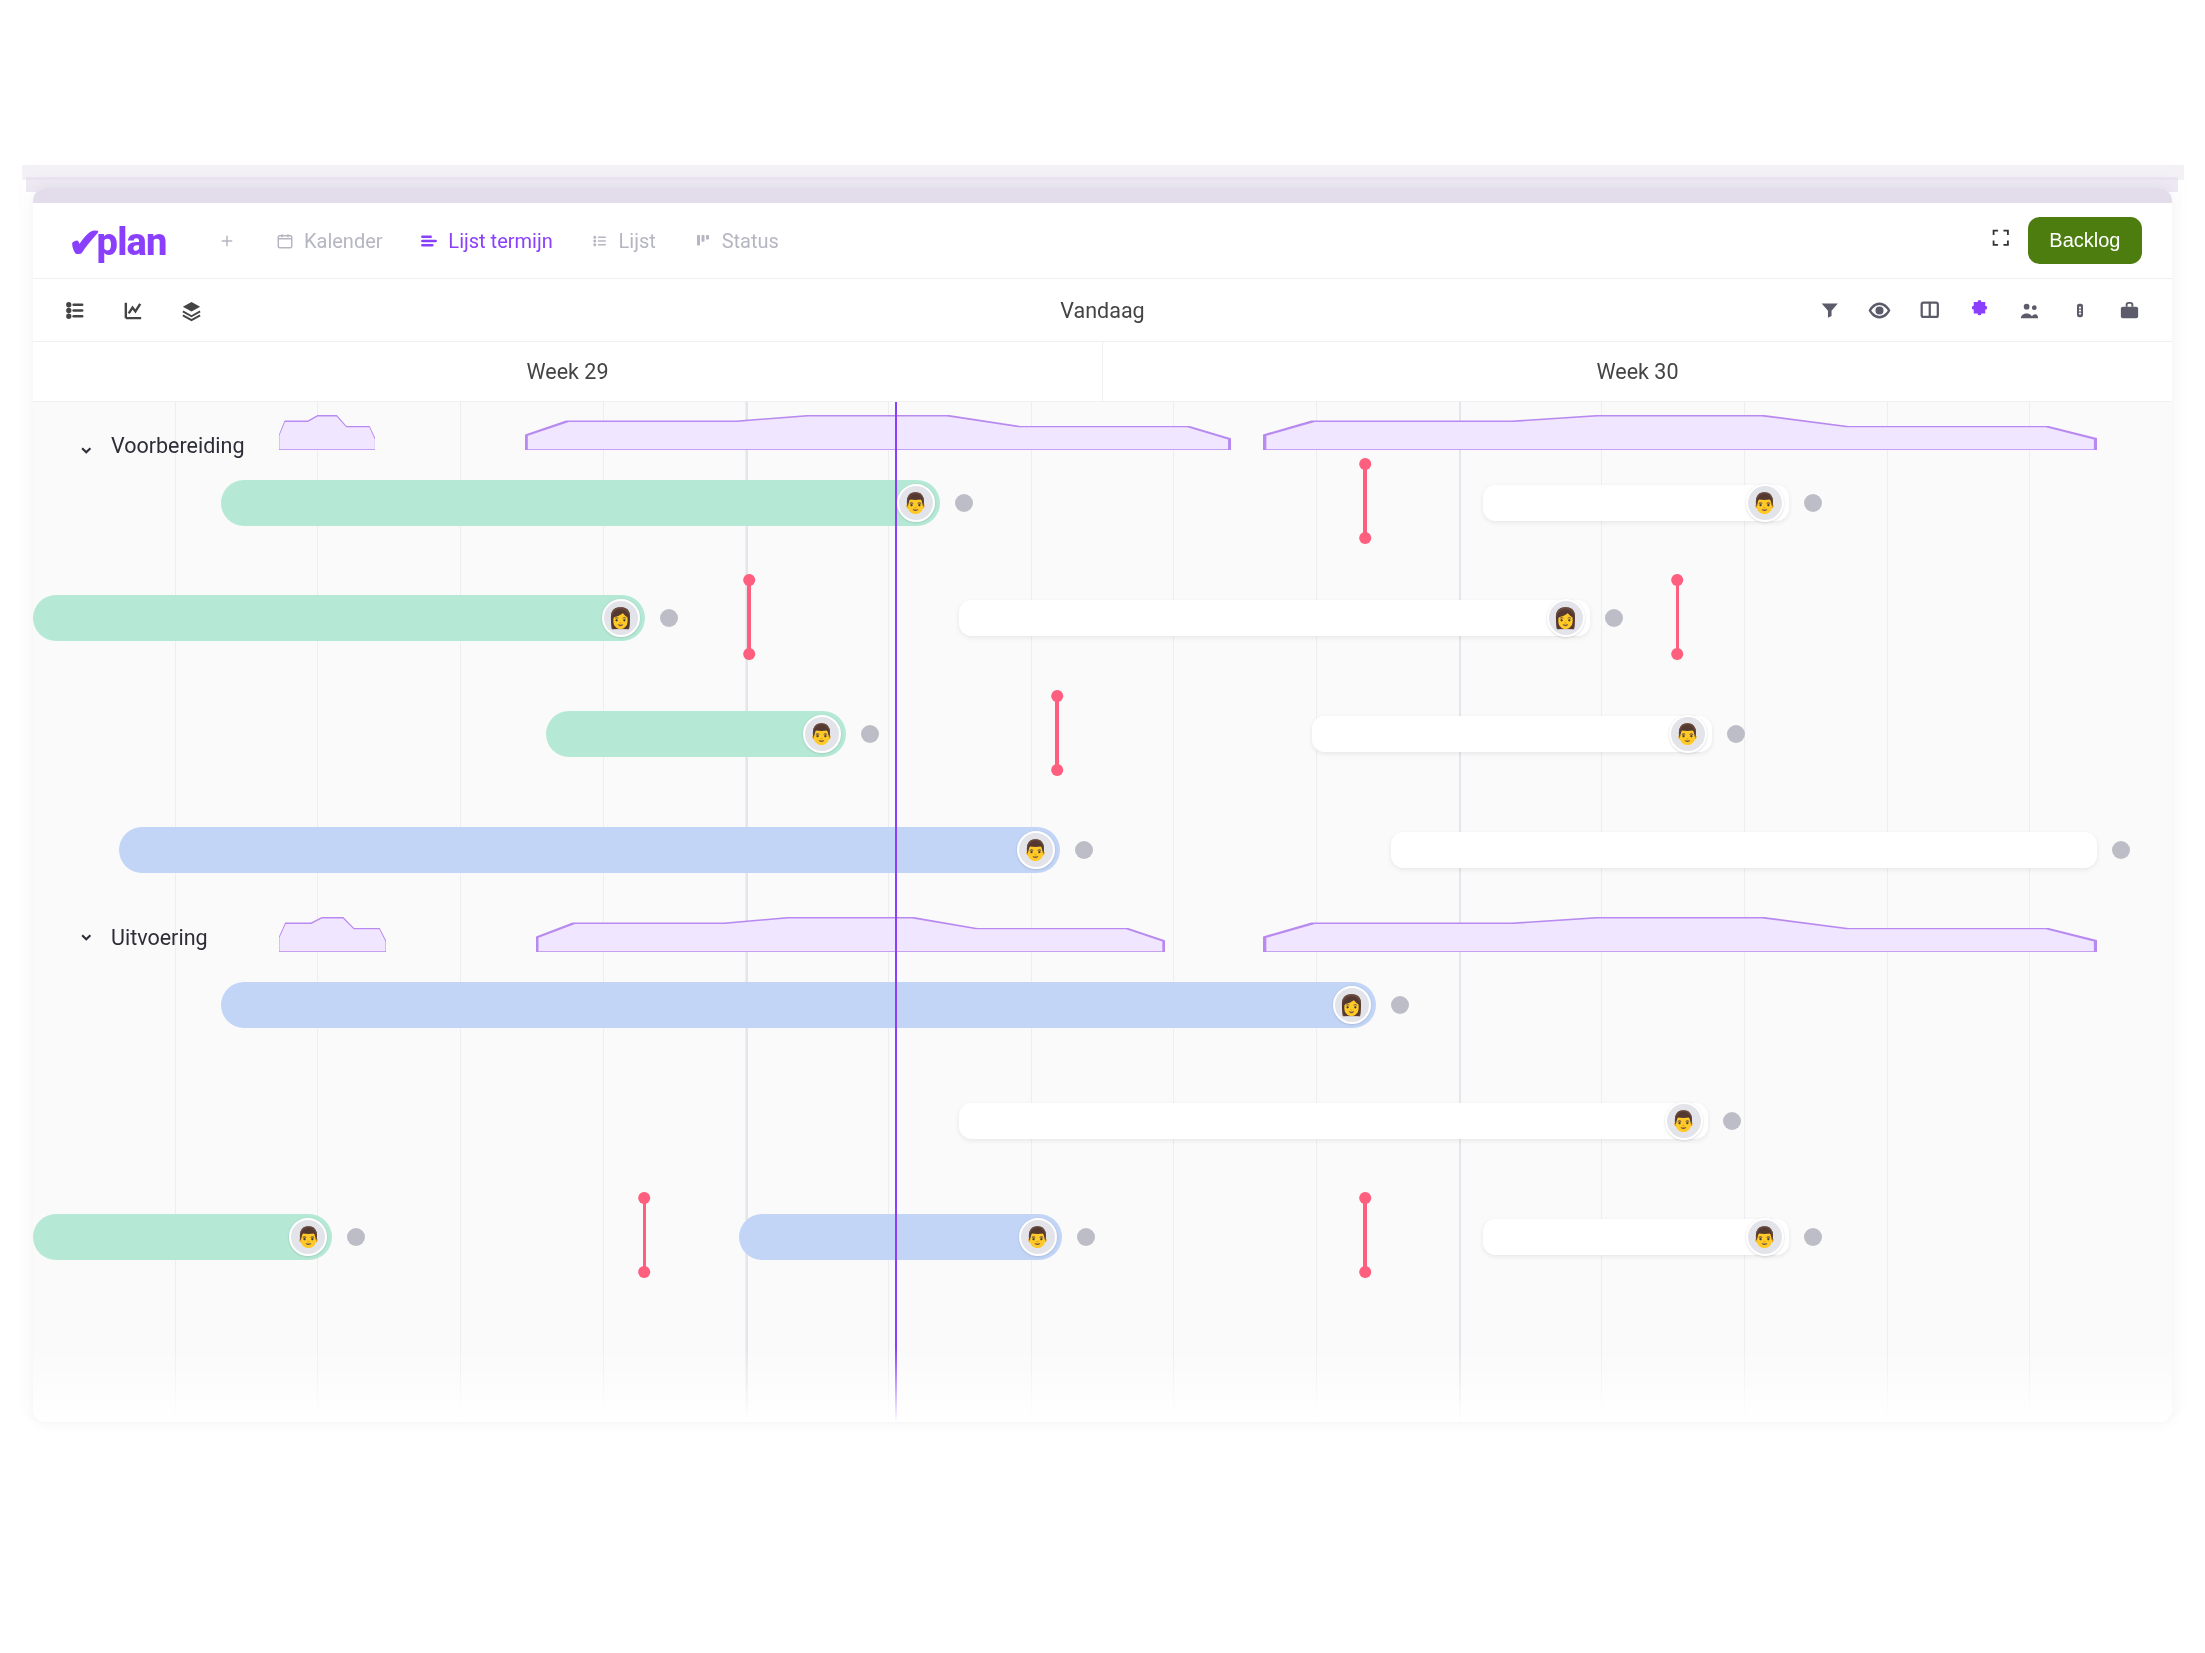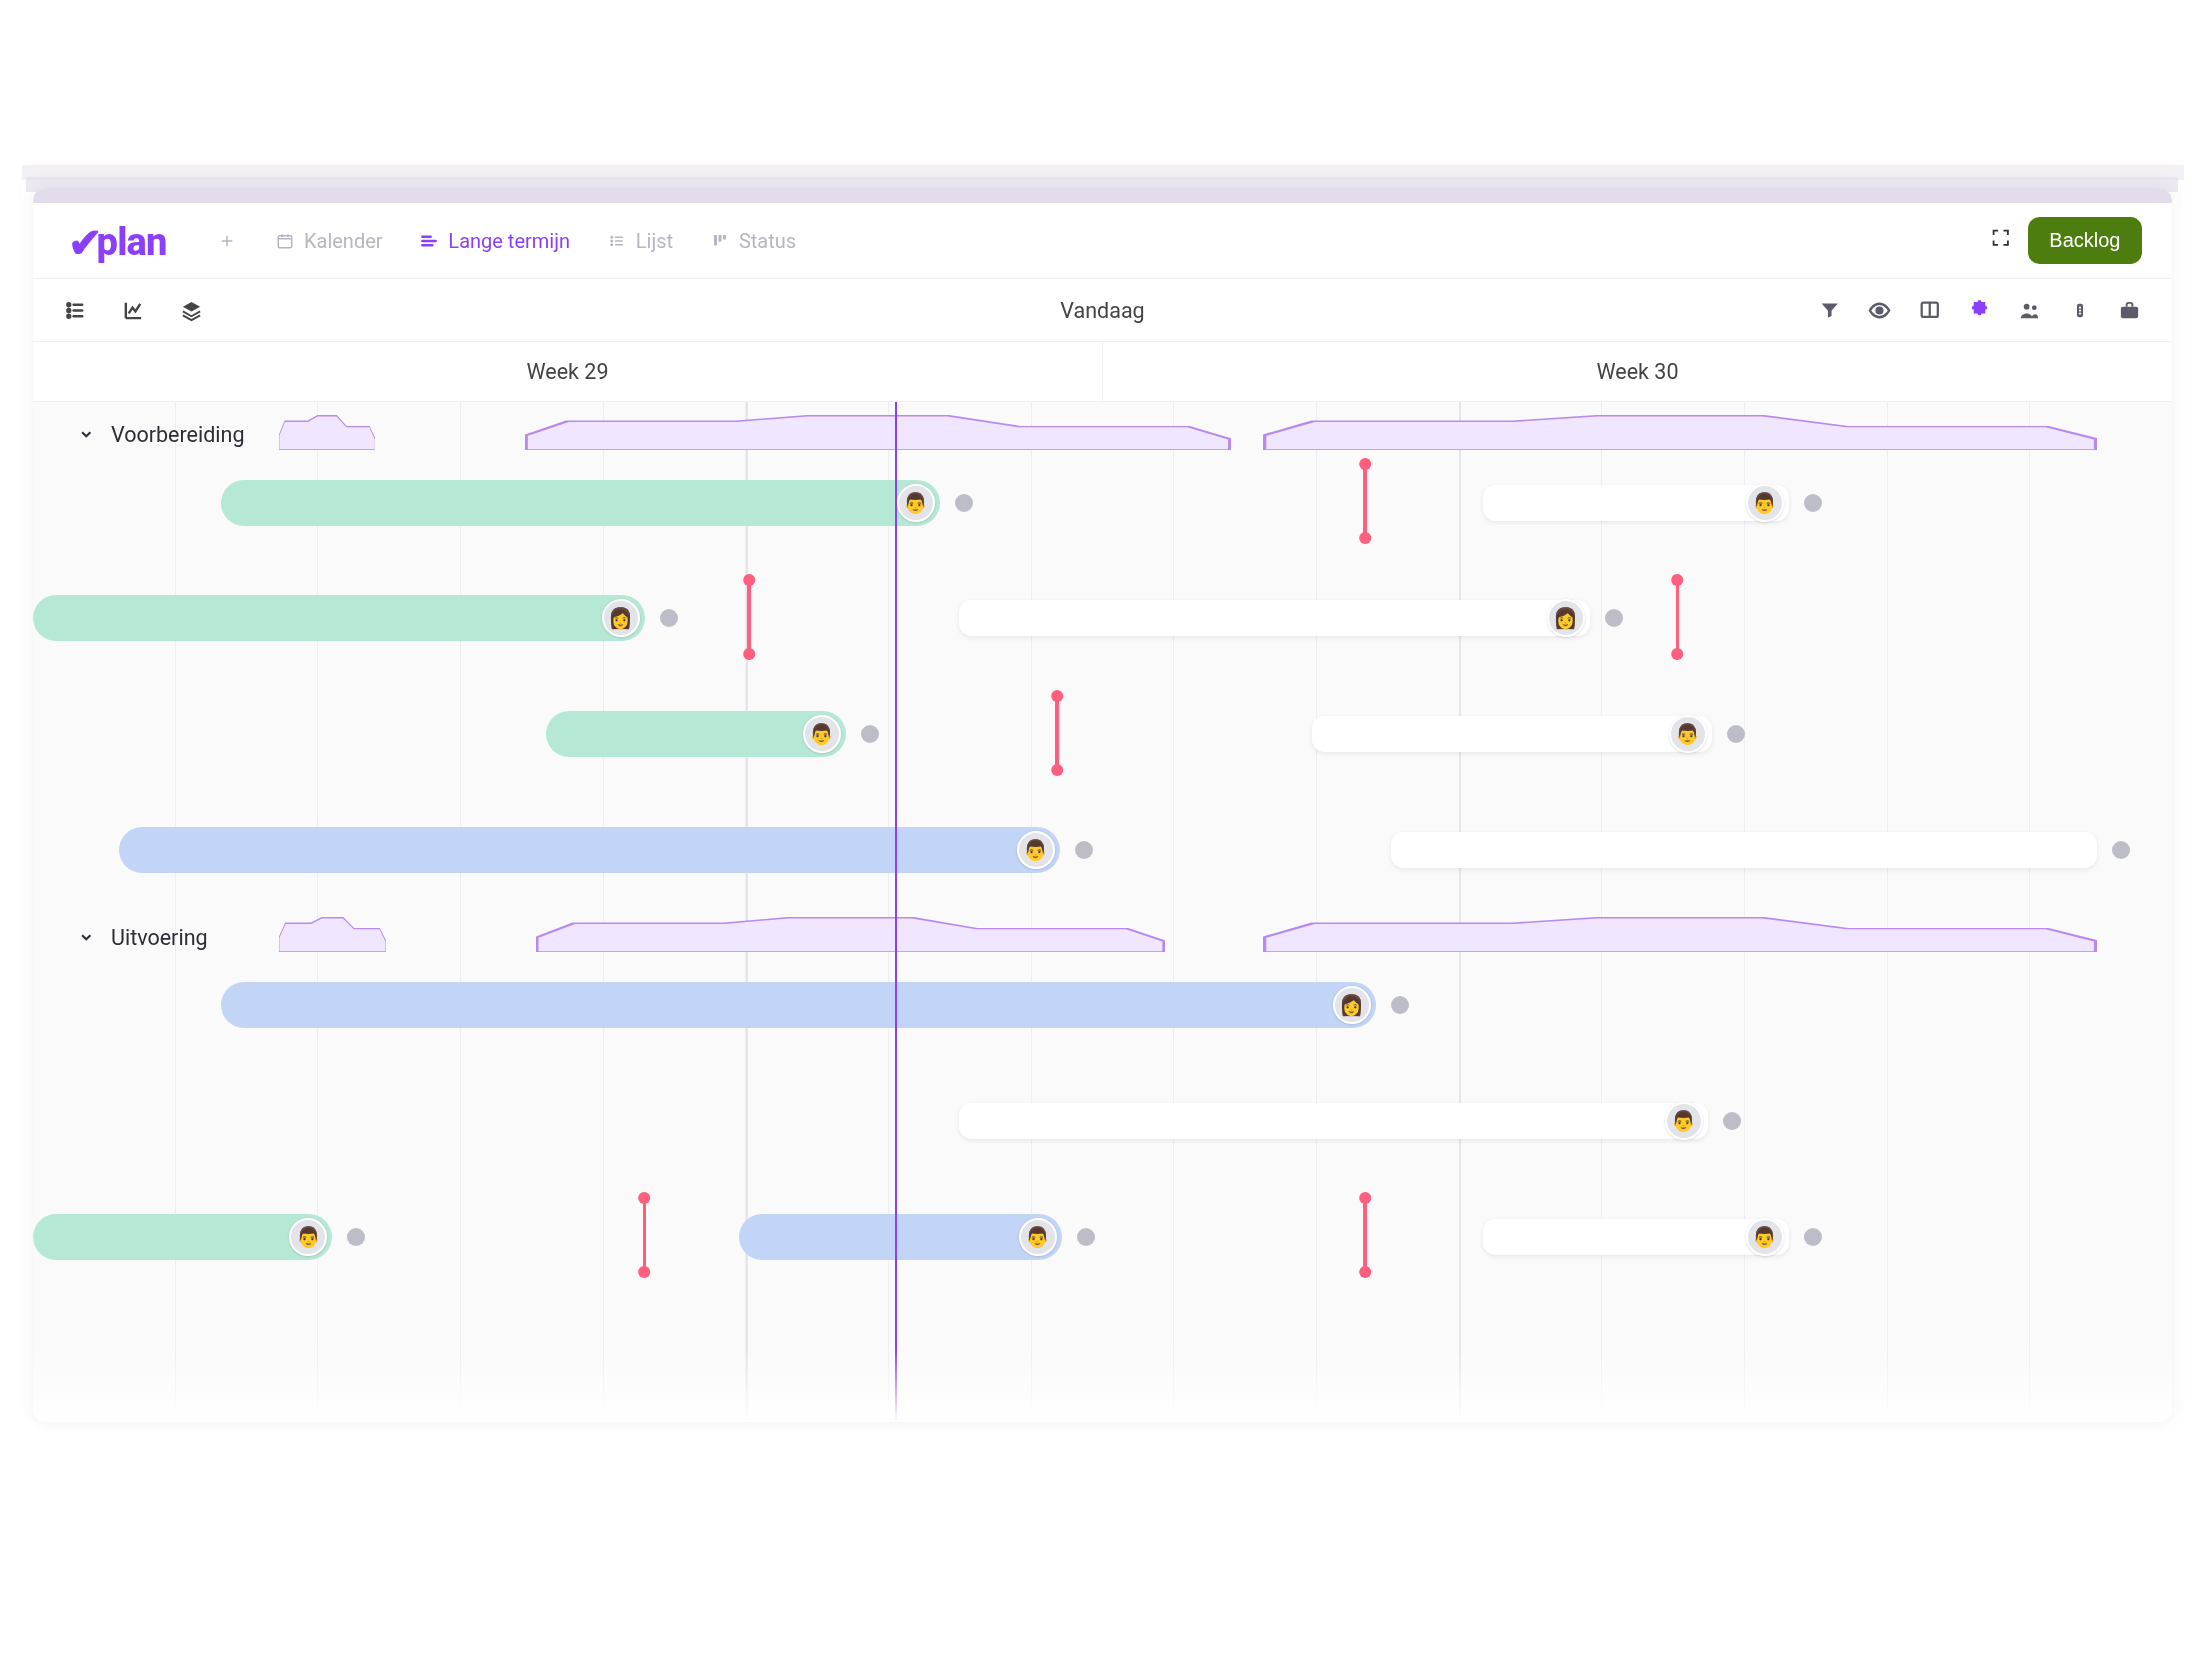--- a/index.html
+++ b/index.html
@@ -283,21 +283,21 @@
           </svg>
       </span>
       <span>Kalender</span>
     </div>
     <div class="nav-item active">
       <span class="ico">
         <svg viewBox="0 0 24 24" width="20" height="20" fill="none" stroke="currentColor" stroke-width="3" stroke-linecap="round">
             <path d="M4 7h10M4 12h16M4 17h12"></path>
           </svg>
       </span>
-      <span>Lange termijn</span>
+      <span>Lijst termijn</span>
     </div>
     <div class="nav-item">
       <span class="ico">
         <svg viewBox="0 0 24 24" width="18" height="18" fill="none" stroke="currentColor" stroke-width="2" stroke-linecap="round">
             <circle cx="5" cy="7" r="1" fill="currentColor"></circle>
             <circle cx="5" cy="12" r="1" fill="currentColor"></circle>
             <circle cx="5" cy="17" r="1" fill="currentColor"></circle>
             <path d="M10 7h9M10 12h9M10 17h9"></path>
           </svg>
       </span>
@@ -424,21 +424,21 @@
         <div class="day-cell"></div>
       </div>
     <div class="week-dividers">
       <div class="weekdiv" style="left:33.333%"></div>
       <div class="weekdiv" style="left:66.666%"></div>
     </div>
     <div class="now-line" id="nowline" style="left: 40.3%;">
       
     </div>
     <div class="fade-bottom"></div>
-  <div class="group-header" style="top: 8.3px;">
+  <div class="group-header" style="top: 8.3px; align-items: flex-end;">
         <span class="chev">
     <svg viewBox="0 0 24 24" width="16.5" height="16.5" fill="none" stroke="currentColor" stroke-width="3">
             <path d="M6 9l6 6 6-6"></path>
           </svg>
   </span>
         <span>Voorbereiding</span>
       </div>
       <div class="ribbon" style="top: 11.6px; height: 36px; left: 11.5%; width: 4.5%;">
         <svg viewBox="0 0 100 20" preserveAspectRatio="none">
     <path d="M0 20 L0 12 L6 4 L30 4 L40 1 L60 1 L70 7 L94 7 L100 14 L100 20 Z" fill="#f1e6ff" stroke="#b88af0" stroke-width="0.8"></path>

